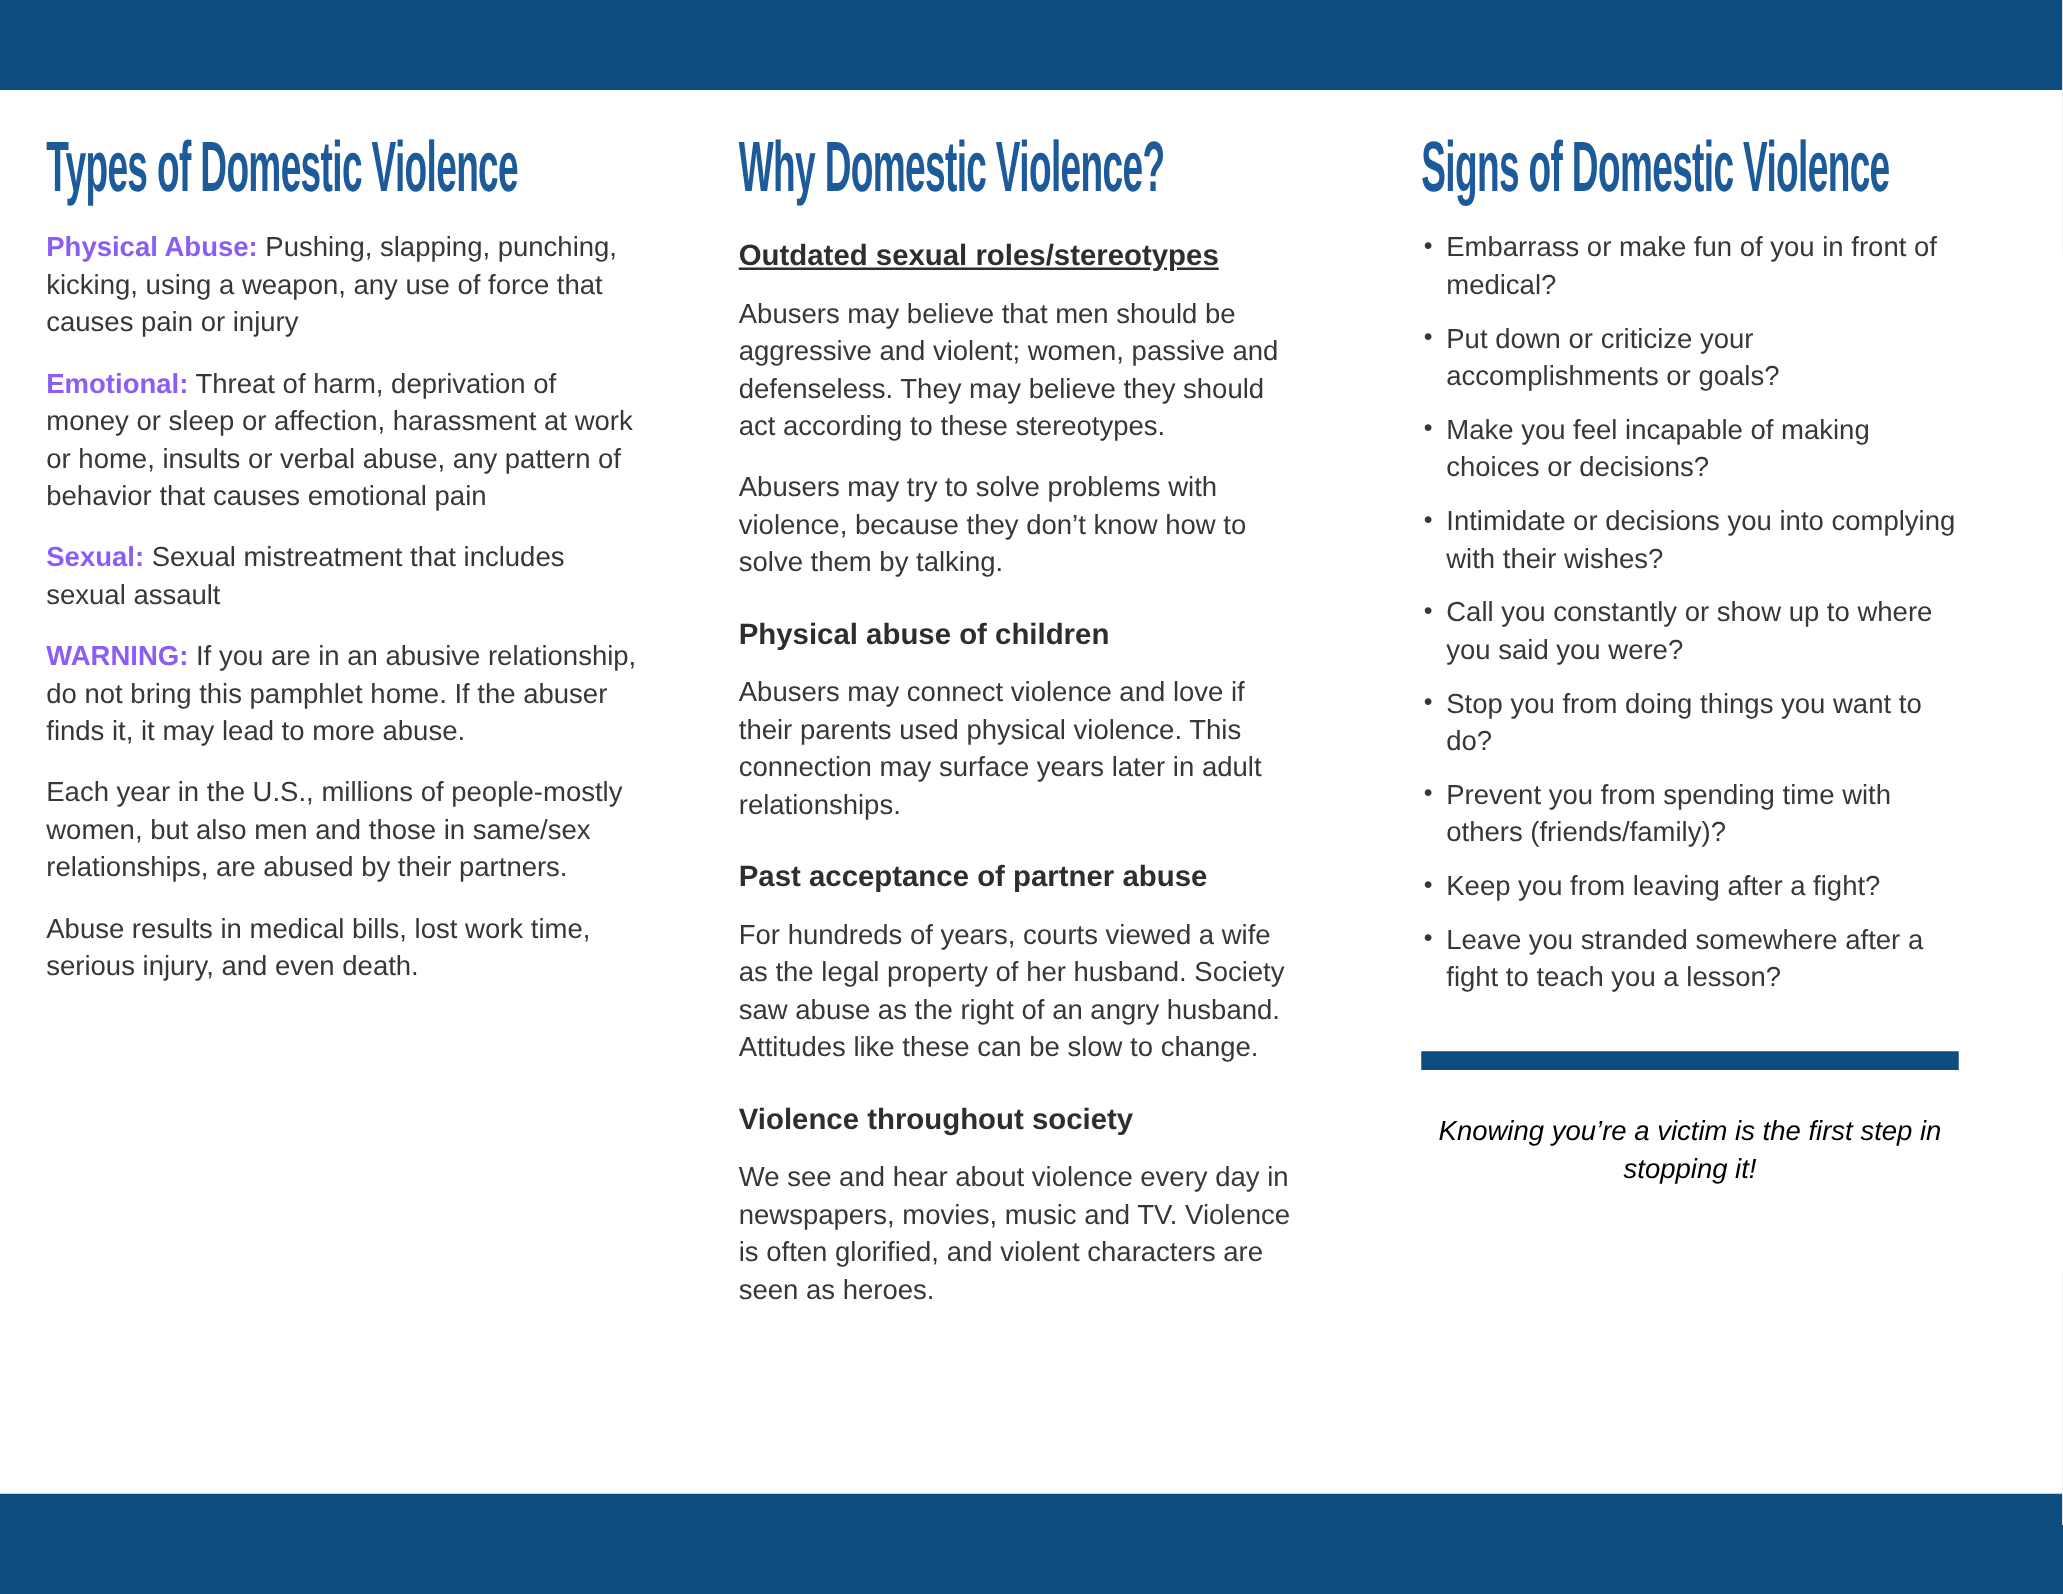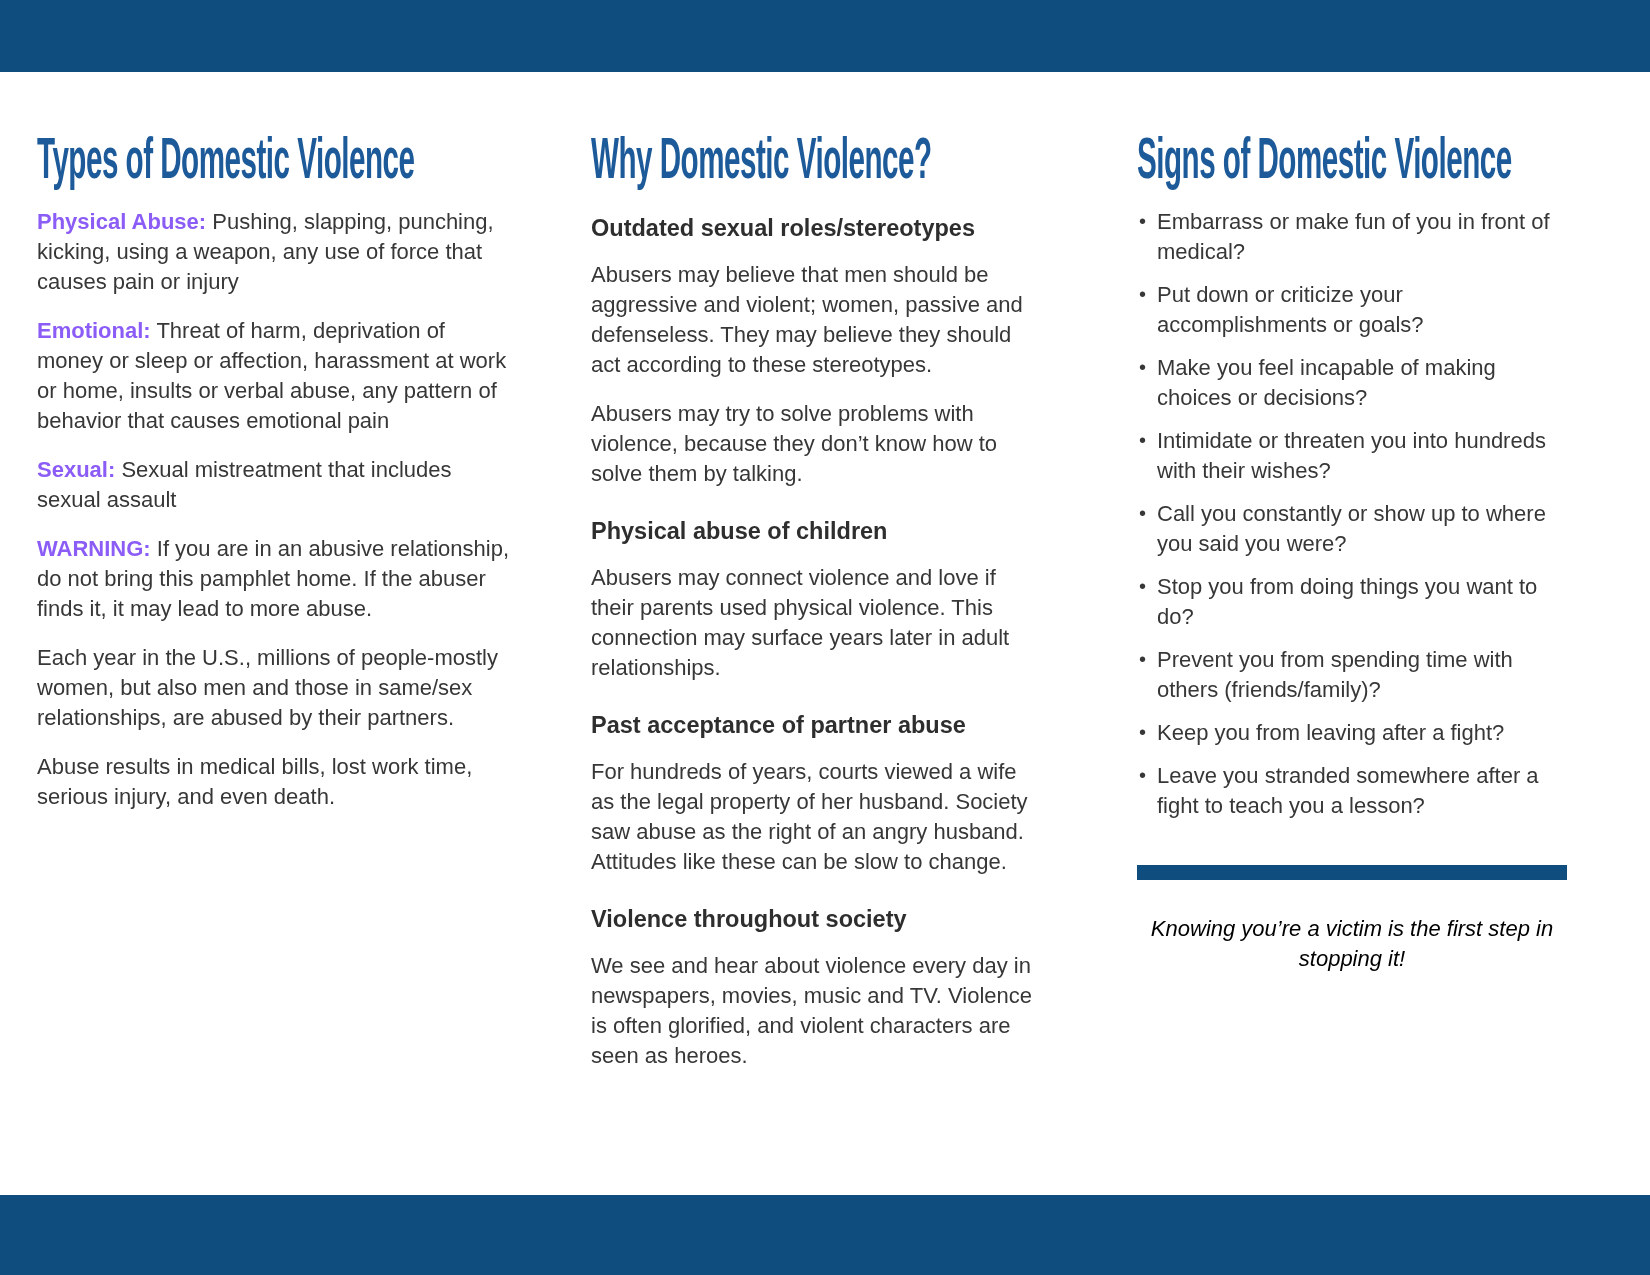--- a/index.html
+++ b/index.html
@@ -16,21 +16,21 @@
   .bar { position: absolute; left: 0; right: 0; background: var(--bar, #0e4d7e); }
   .bar.top { top: 0; height: 72px; }
   .bar.bottom { bottom: 0; height: 80px; }
 
   .content {
     position: absolute;
     top: 72px; left: 0; right: 0; bottom: 80px;
     display: flex;
     padding: 34px 0 0 37px;
   }
-  .col { flex: none; margin-top: 24px; }
+  .col { flex: none; }
   .col-types { width: 478px; margin-right: 76px; }
   .col-why   { width: 450px; margin-right: 96px; }
   .col-signs { width: 430px; }
 
   .col-title {
     display: inline-block;
     white-space: nowrap;
     font-size: 57px;
     font-weight: bold;
     line-height: 1.0;
@@ -44,21 +44,21 @@
   .col p { font-size: 22px; line-height: 30px; margin: 0 0 19px; }
   .col p strong { font-weight: bold; color: #8b5cf6; }
 
   h2.sub {
     font-size: 23.5px;
     line-height: 31px;
     font-weight: bold;
     color: #2e2e2e;
     margin: 27px 0 16px;
   }
-  .col-title + h2.sub { margin-top: 6px; }
+  .col-title + h2.sub { margin-top: 6px; text-decoration: underline; }
 
   ul.signs-list { list-style: none; margin: 0 0 0 0; }
   ul.signs-list li {
     position: relative;
     padding-left: 20px;
     font-size: 22px;
     line-height: 30px;
     margin-bottom: 13px;
   }
   ul.signs-list li::before {
@@ -114,21 +114,21 @@
       <h2 class="sub">Violence throughout society</h2>
       <p>We see and hear about violence every day in newspapers, movies, music and TV. Violence is often glorified, and violent characters are seen as heroes.</p>
     </section>
 
     <section class="col col-signs">
       <h1 class="col-title">Signs of Domestic Violence</h1>
       <ul class="signs-list">
         <li>Embarrass or make fun of you in front of medical?</li>
         <li>Put down or criticize your accomplishments or goals?</li>
         <li>Make you feel incapable of making choices or decisions?</li>
-        <li>Intimidate or threaten you into hundreds with their wishes?</li>
+        <li>Intimidate or decisions you into complying with their wishes?</li>
         <li>Call you constantly or show up to where you said you were?</li>
         <li>Stop you from doing things you want to do?</li>
         <li>Prevent you from spending time with others (friends/family)?</li>
         <li>Keep you from leaving after a fight?</li>
         <li>Leave you stranded somewhere after a fight to teach you a lesson?</li>
       </ul>
       <div class="divider"></div>
       <p class="callout">Knowing you’re a victim is the first step in stopping it!</p>
     </section>
 

